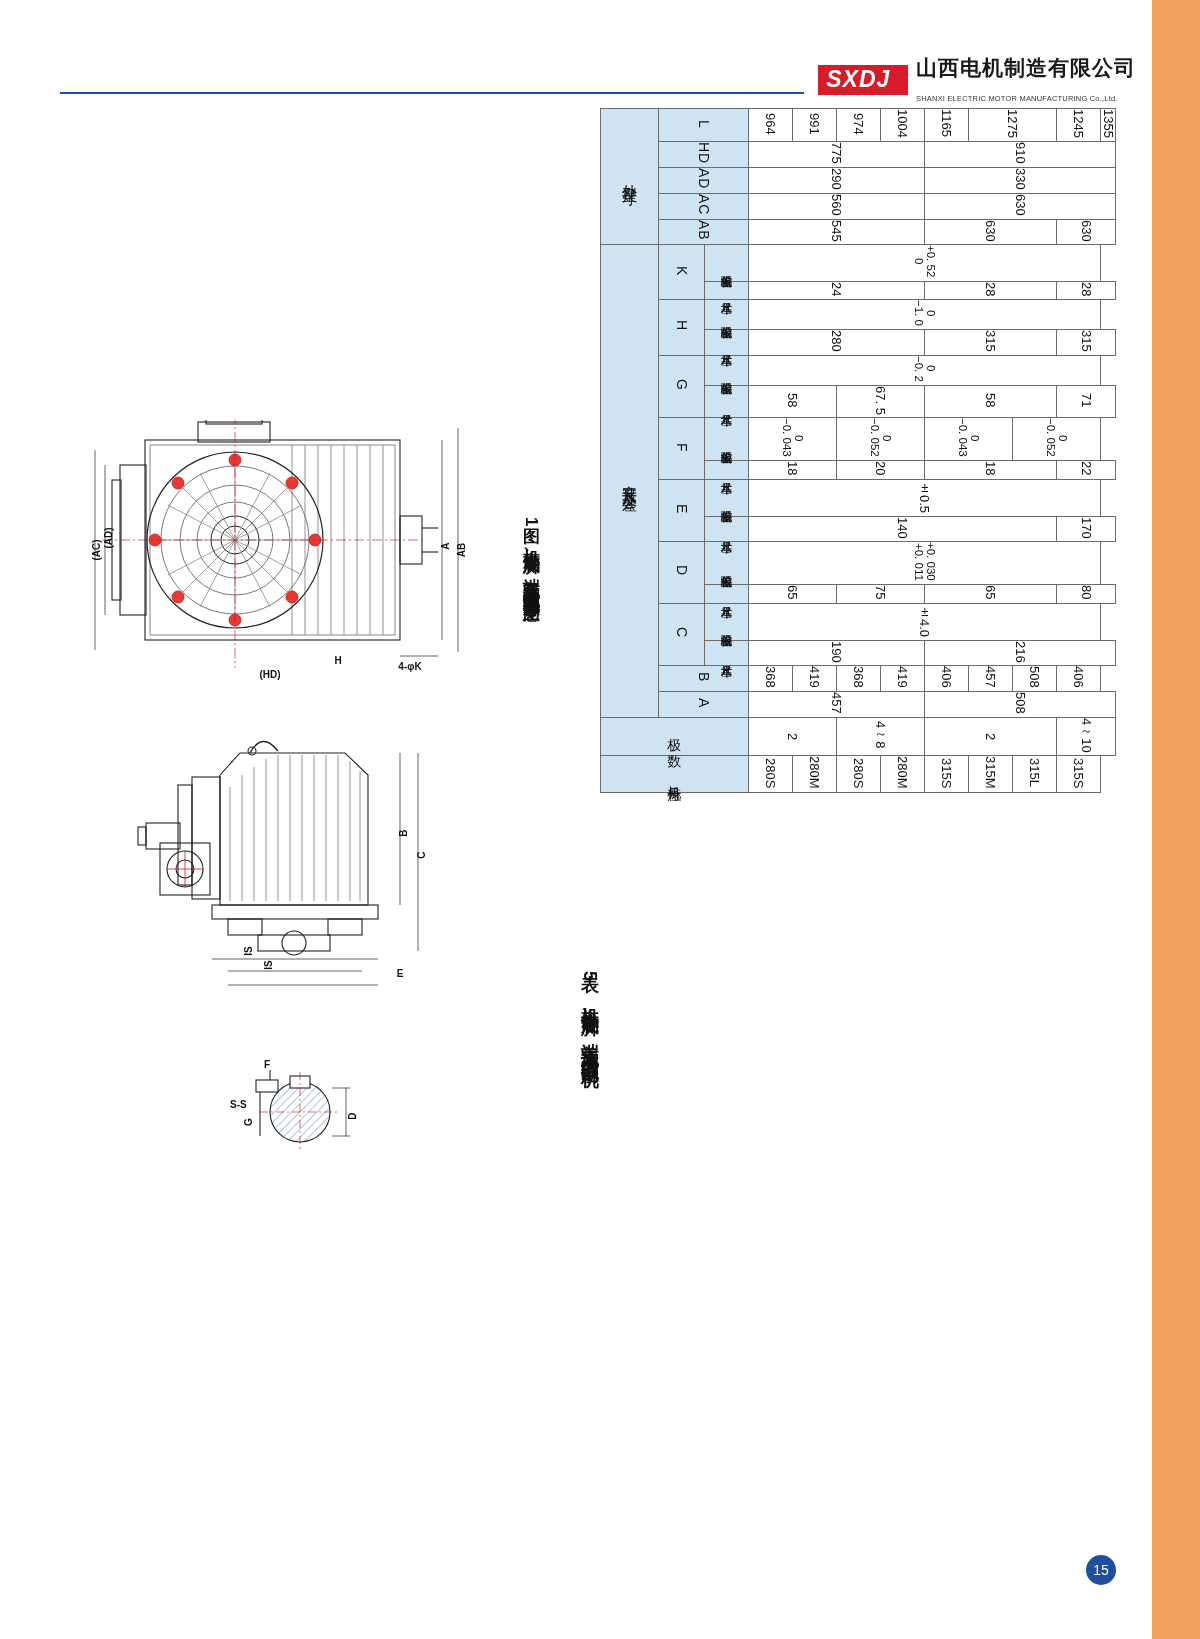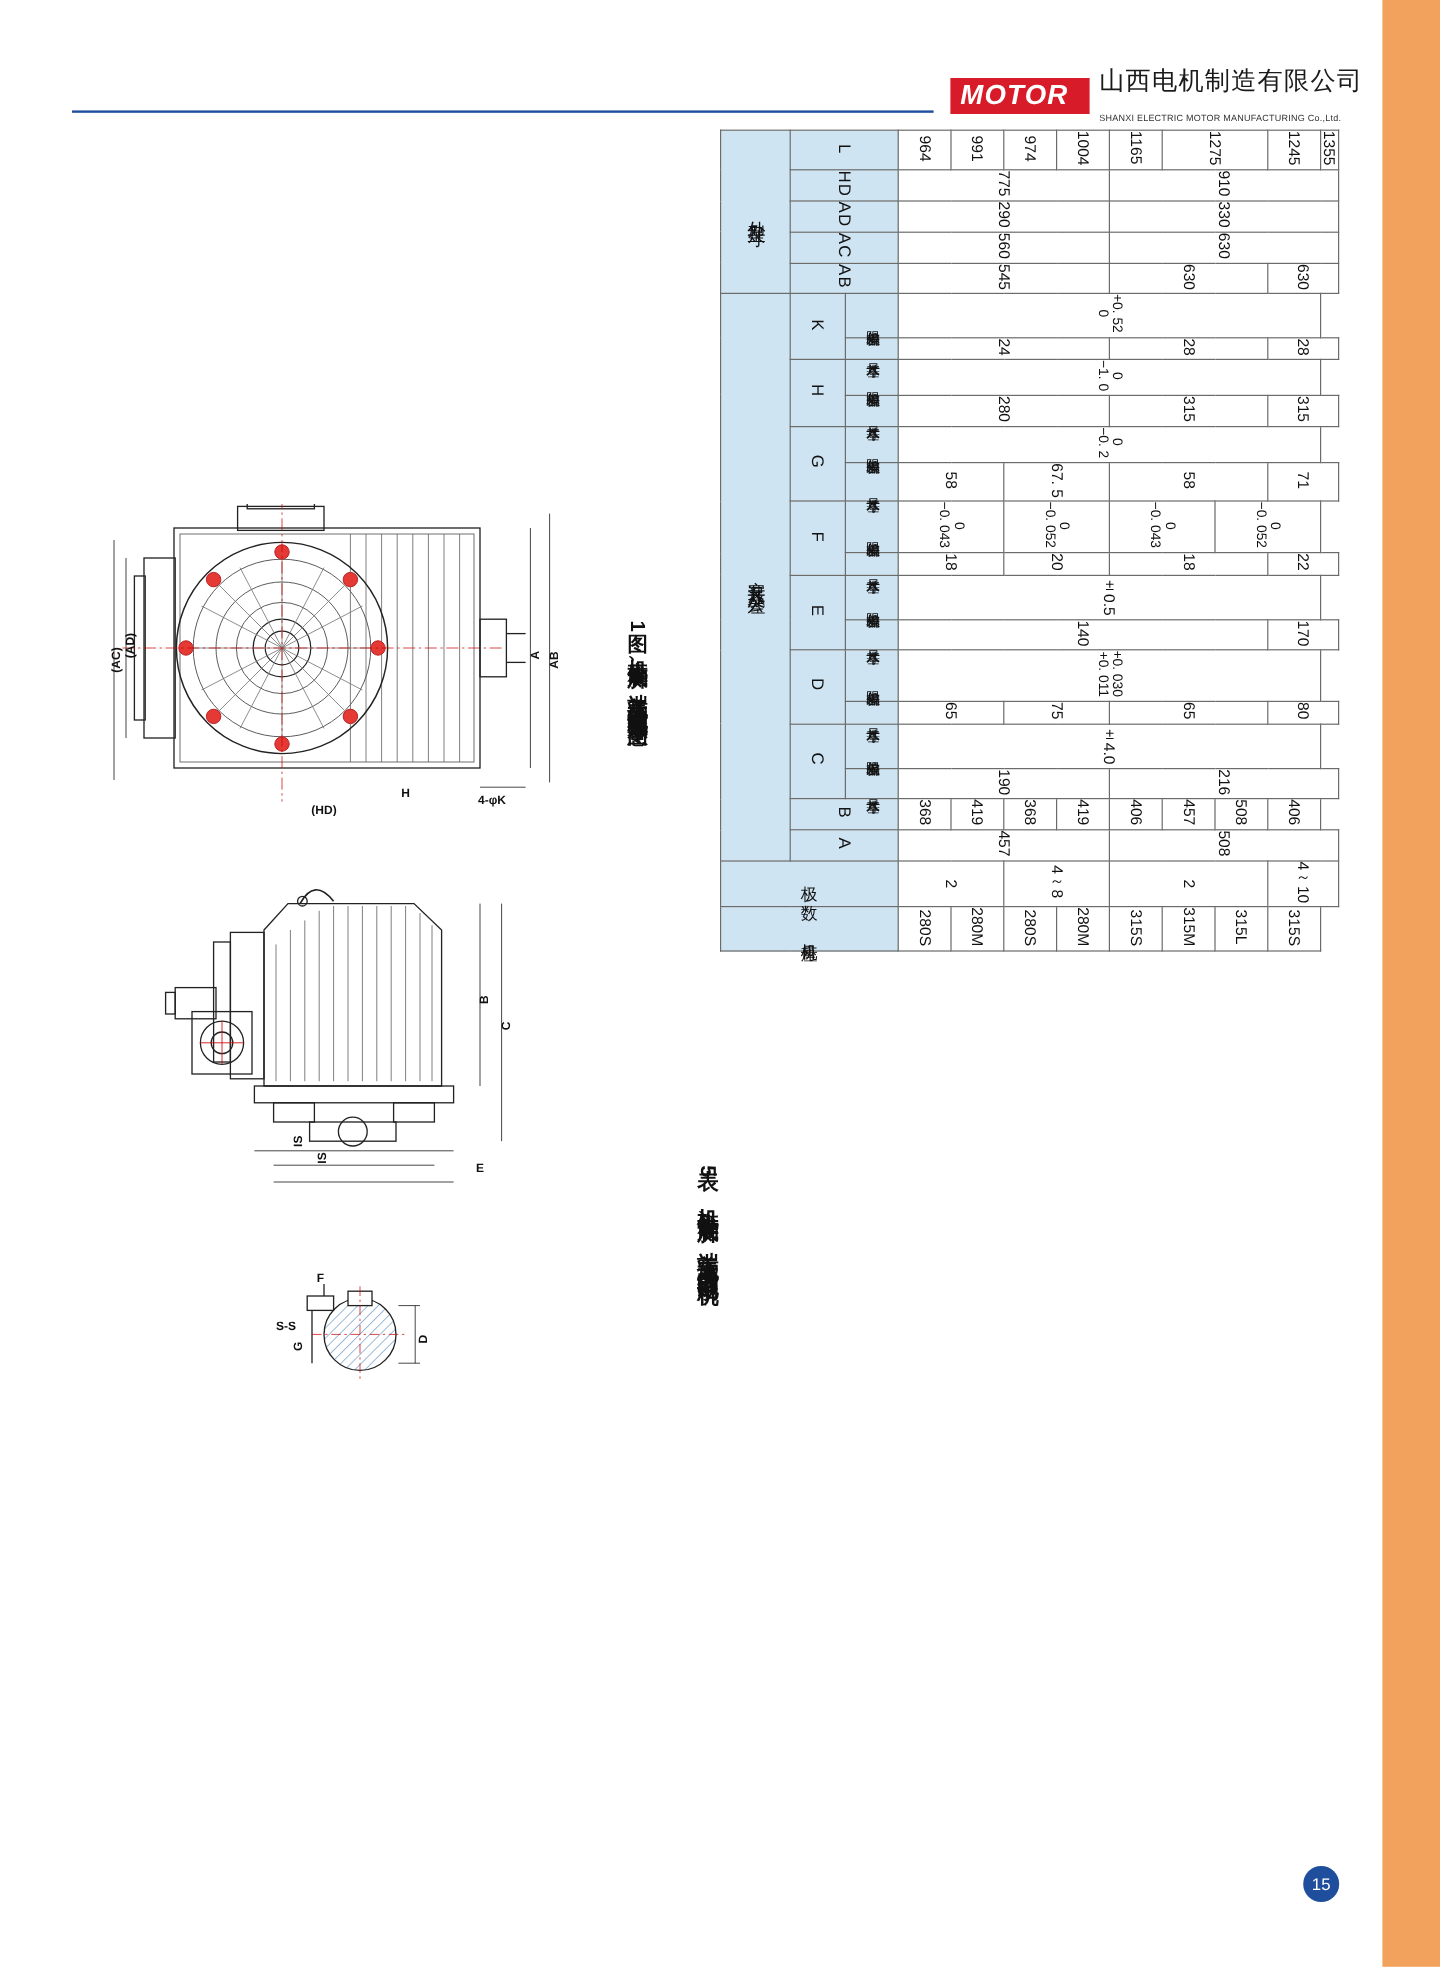--- a/index.html
+++ b/index.html
@@ -56,21 +56,21 @@
   }
   .logo-reg {
     font-size: 9px;
     color: #d81b28;
     vertical-align: super;
     margin-left: 2px;
   }
   .logo-text { margin-left: 8px; padding-right: 4px; }
   .logo-cn {
     font-size: 21px;
-    font-weight: normal;
+    font-weight: bold;
     color: #1a1a1a;
     letter-spacing: 1px;
     line-height: 1.05;
   }
   .logo-en {
     font-size: 7.5px;
     color: #333;
     letter-spacing: 0.2px;
     line-height: 1.2;
     margin-top: 14px;
@@ -156,21 +156,21 @@
   }
 </style>
 </head>
 <body>
 
 <div class="right-strip"></div>
 
 <div class="header">
   <div class="rule"></div>
   <div class="logo-wrap">
-    <div class="logo-mark"><span>MOTOR</span><span class="logo-reg">®</span></div>
+    <div class="logo-mark"><span>SXDJ</span><span class="logo-reg">®</span></div>
     <div class="logo-text">
       <div class="logo-cn">山西电机制造有限公司</div>
       <div class="logo-en">SHANXI ELECTRIC MOTOR MANUFACTURING Co.,Ltd.</div>
     </div>
   </div>
 </div>
 
 <div class="drawings">
 
   <div class="dwg" style="left:20px; top:0px;">

